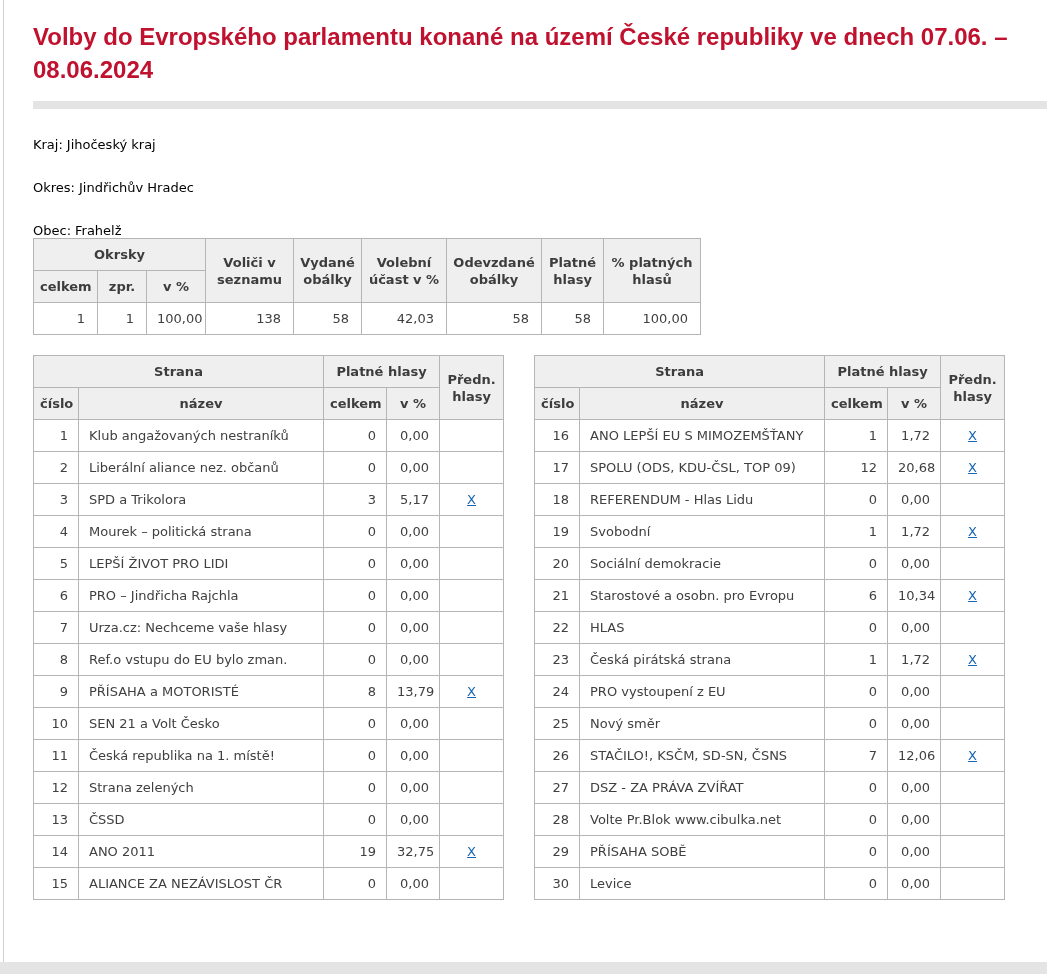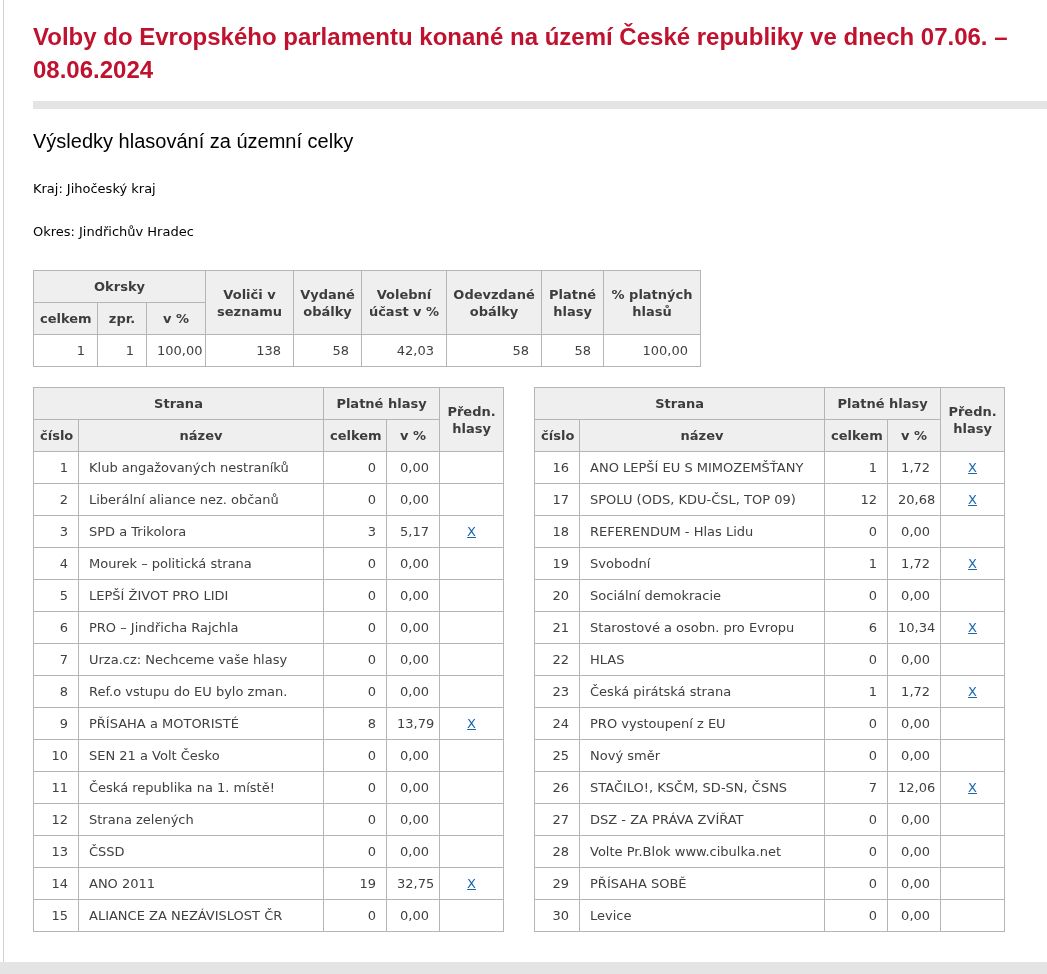--- a/index.html
+++ b/index.html
@@ -67,21 +67,21 @@
     text-align: center;
     padding: 7px 6px;
     color: #3d3d3d;
     line-height: 17px;
   }
   td { padding: 8px 10px; background: #ffffff; line-height: 15px; }
   td.num  { text-align: right; }
   td.name { text-align: left; margin-left: 20px; }
   td.link { text-align: center; }
 
-  .summary-table { width: 667px; margin-top: 31px; }
+  .summary-table { width: 667px; }
   .summary-table td { padding: 8px 12px 8px 10px; }
 
   .party-tables {
     display: flex;
     gap: 30px;
     margin-top: 20px;
   }
   .party-table { width: 470px; }
 
   a.pref-link {
@@ -95,27 +95,29 @@
 
 <div class="page">
   <div class="left-edge"></div>
 
   <div class="content">
 
     <h1 class="page-title">Volby do Evropského parlamentu konané na území České republiky ve dnech 07.06. – 08.06.2024</h1>
 
     <div class="title-divider"></div>
 
-    <h2 class="subtitle">Výsledky hlasování za územní celky</h2>
 
     <div class="geo-line">
       <span>Kraj:</span><span class="geo-value">Jihočeský kraj</span>
     </div>
     <div class="geo-line">
       <span>Okres:</span><span class="geo-value">Jindřichův Hradec</span>
+    </div>
+    <div class="geo-line">
+      <span>Obec:</span><span class="geo-value">Frahelž</span>
     </div>
 
     <table class="summary-table">
       <colgroup>
         <col style="width:64px">
           <col style="width:49px">
           <col style="width:59px">
         <col style="width:88px">
           <col style="width:68px">
           <col style="width:85px">

